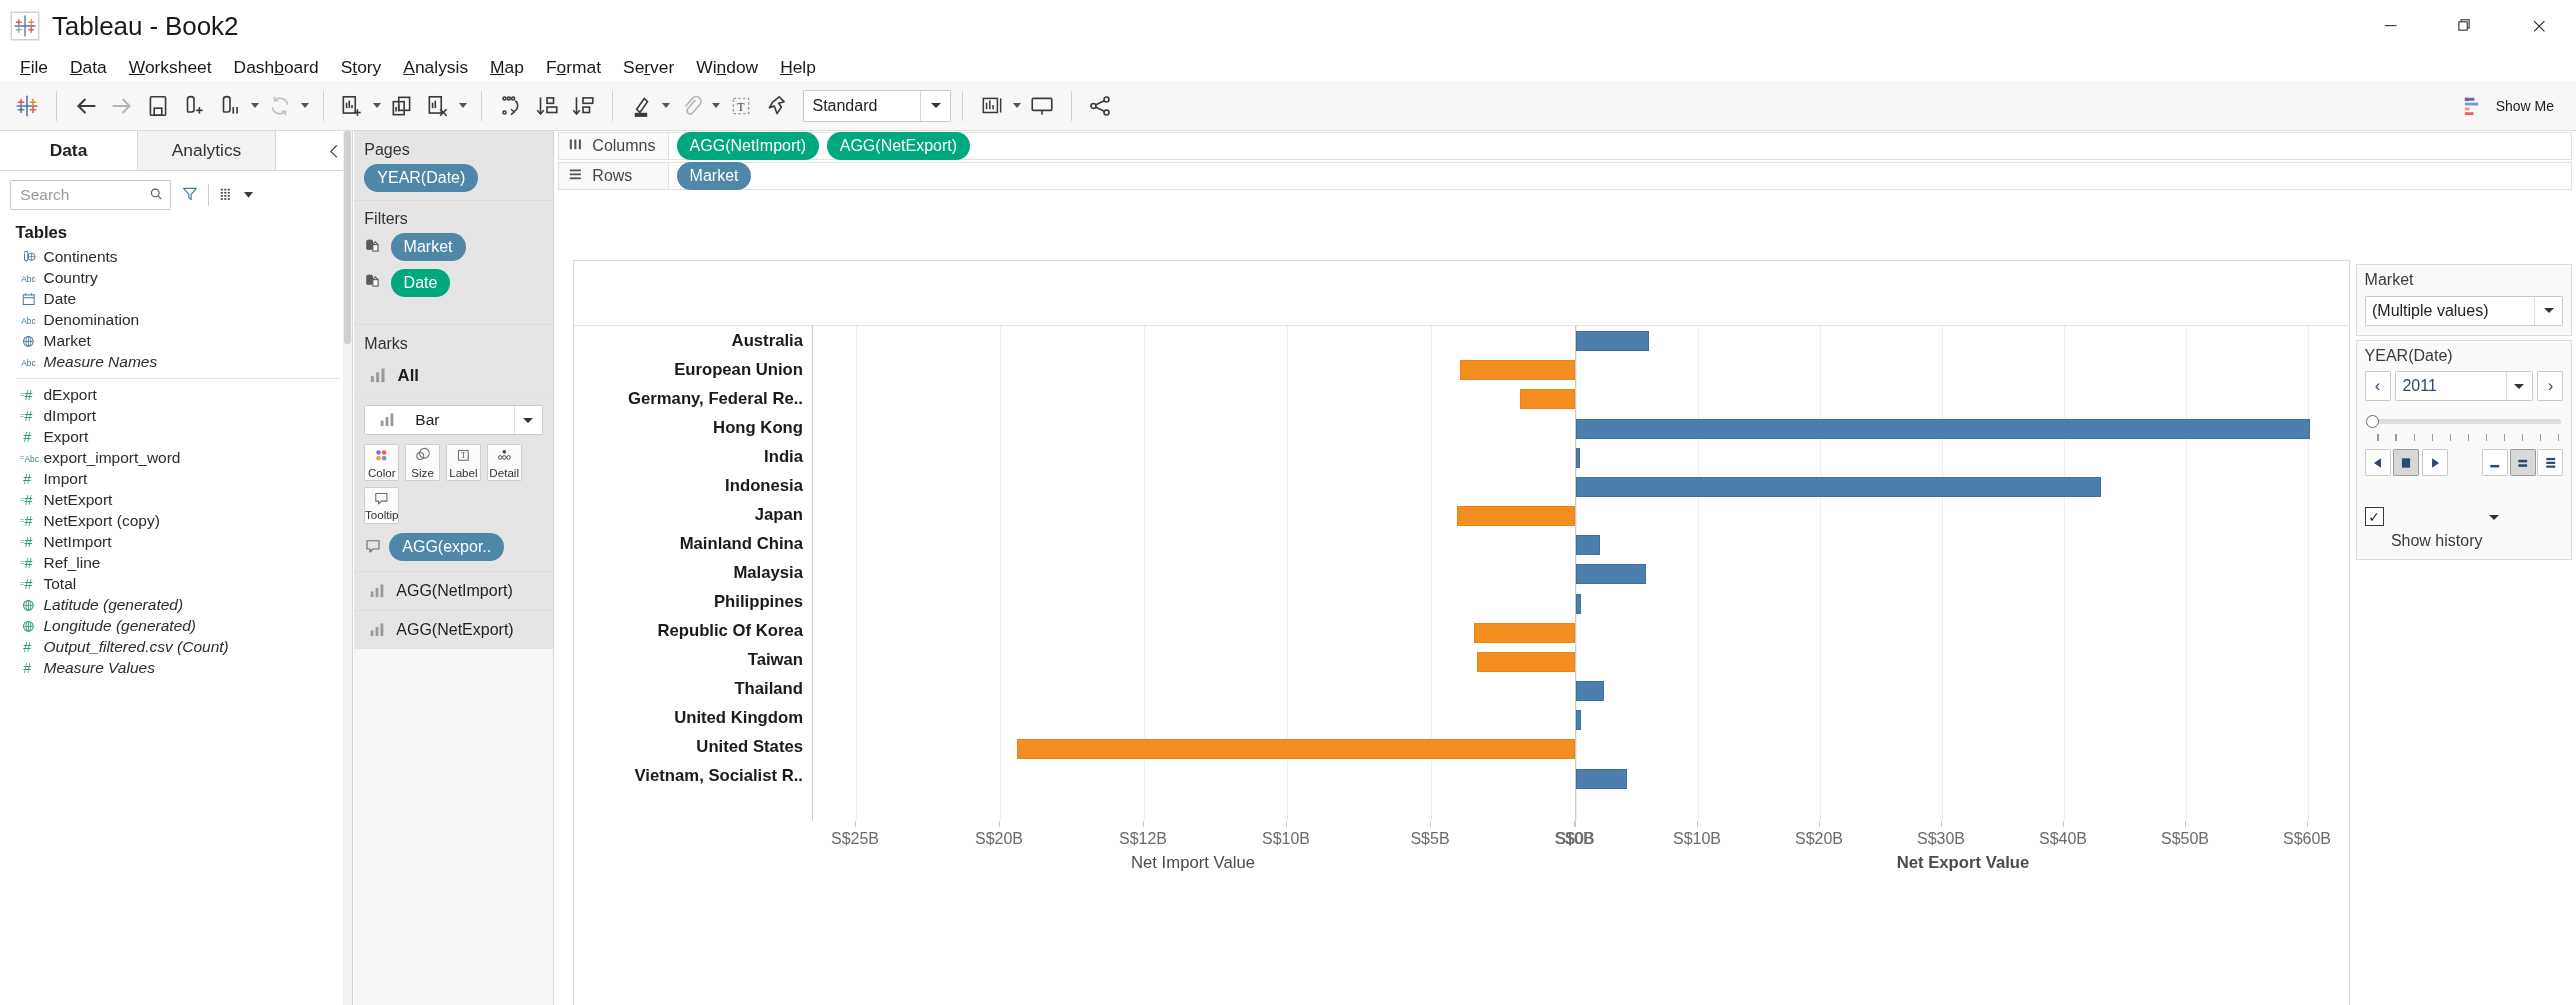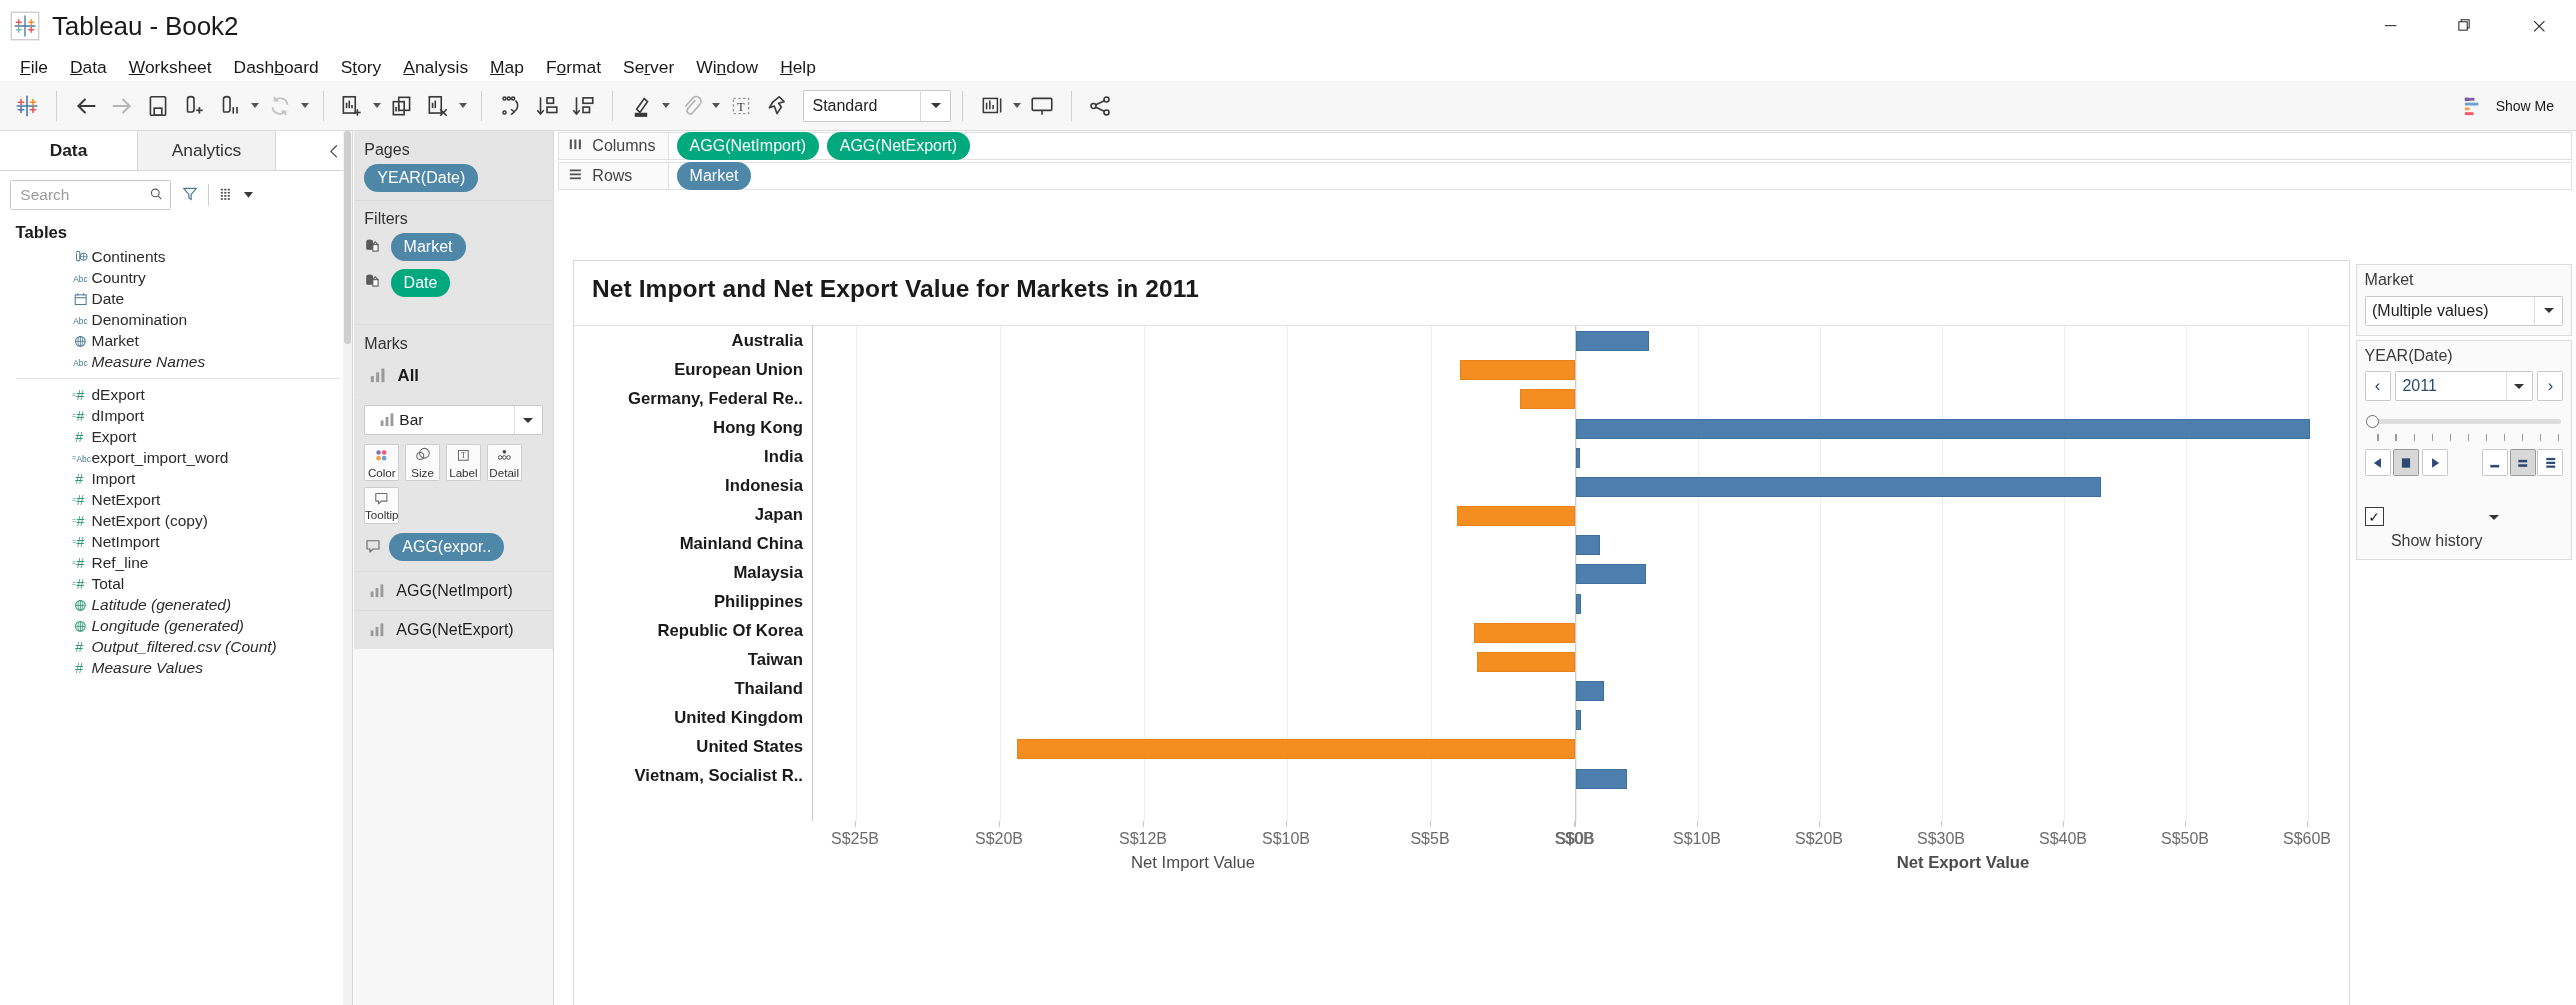--- a/index.html
+++ b/index.html
@@ -77,21 +77,21 @@
   .searchbox input {
     border:0; outline:0; font-size:15.5px; width:100%; background:transparent;
     font-family:"Liberation Sans", sans-serif; color:#222;
   }
   .searchbox input::placeholder { color:#9a9a9a; }
   .sicon { margin-left:2.6px; flex:0 0 auto; }
   .sfilter { margin-left:9.7px; }
   .svsep { width:0.6px; height:22px; background:#cfcfcf; margin:0 9px;}
   .dp-head { font-size:16.7px; font-weight:bold; color:#1a1a1a; padding:6.4px 0 3.9px 15.5px; }
   .fieldrow { display:flex; align-items:center; height:21px; padding-left:15.5px; }
-  .fieldrow .fi { width:28px; flex:0 0 auto; display:flex; align-items:center; justify-content:flex-end;margin-left:48px; }
+  .fieldrow .fi { width:28px; flex:0 0 auto; display:flex; align-items:center; justify-content:center; }
   .fieldrow .fl { font-size:15.5px; color:#2b2b2b; white-space:nowrap; }
   .fieldrow .fl.ital { font-style:italic; }
   .fdivider { height:0.6px; background:#e0e0e0; margin:5.8px 11.6px 5.8px 15.5px; }
 
   
   .shelfcol {
     position:absolute; left:354px; top:131px; width:200px; height:875px;
     background:#f7f7f7; border-right:0.6px solid #d6d6d6;
   }
   .card { background:#e5e5e5; border-bottom:0.6px solid #dcdcdc; }
@@ -104,21 +104,21 @@
   .pill.green { background:#00a87e; }
   .pillrow { display:flex; align-items:center; padding:0 0 7.7px 10.3px; gap:7px;}
   .pillrow .fico { flex:0 0 auto; }
   .marks-all { display:flex; align-items:center; gap:10.3px; height:37px; padding-left:14px; border-bottom:0.6px solid #e2e2e2;}
   .marks-all .t { font-size:16.7px; font-weight:bold; color:#1a1a1a;}
   .markselect {
     margin:10.3px 10.3px 0 10.3px; height:30px; border:0.6px solid #c9c9c9; background:#fff;
     display:flex; align-items:center; border-radius:1.3px;
   }
   .markselect .mi { margin-left:13px; }
-  .markselect .ml { font-size:15.5px; margin-left:3px; flex:1; color:#222;}
+  .markselect .ml { font-size:15.5px; margin-left:19px; flex:1; color:#222;}
   .markselect .md { width:28px; height:28px; border-left:0.6px solid #dcdcdc; display:flex; align-items:center; justify-content:center;}
   .markselect .md:after { content:""; border-left:5.2px solid transparent; border-right:5.2px solid transparent; border-top:5.8px solid #333;}
   .mbtns { display:flex; gap:5.8px; padding:9px 0 0 10.3px; flex-wrap:wrap; width:187px;}
   .mbtn {
     width:35px; height:37px; border:0.6px solid #cdcdcd; background:#fbfbfb; border-radius:1.3px;
     display:flex; flex-direction:column; align-items:center; justify-content:center; gap:1.9px;
   }
   .mbtn .lab { font-size:11.6px; color:#333; }
   .mb-ico { height:16.7px; display:flex; align-items:center; justify-content:center;}
   .tooltipPill { display:flex; align-items:center; gap:7px; padding:9px 0 10.3px 10.3px;}
@@ -854,21 +854,20 @@
         </span>
         <span>Rows</span>
       </div>
       <div class="shelf-drop">
         <span class="pill blue">Market</span>
       </div>
     </div>
   </div>
 
   <div class="vizarea">
-    <div class="viztitle">Net Import and Net Export Value for Markets in  2011</div>
     <div class="plotwrap">
       <div class="rowhdr" id="rowhdr">
           <div class="rowlabel">Australia</div>
           <div class="rowlabel">European Union</div>
           <div class="rowlabel">Germany, Federal Re..</div>
           <div class="rowlabel">Hong Kong</div>
           <div class="rowlabel">India</div>
           <div class="rowlabel">Indonesia</div>
           <div class="rowlabel">Japan</div>
           <div class="rowlabel">Mainland China</div>

